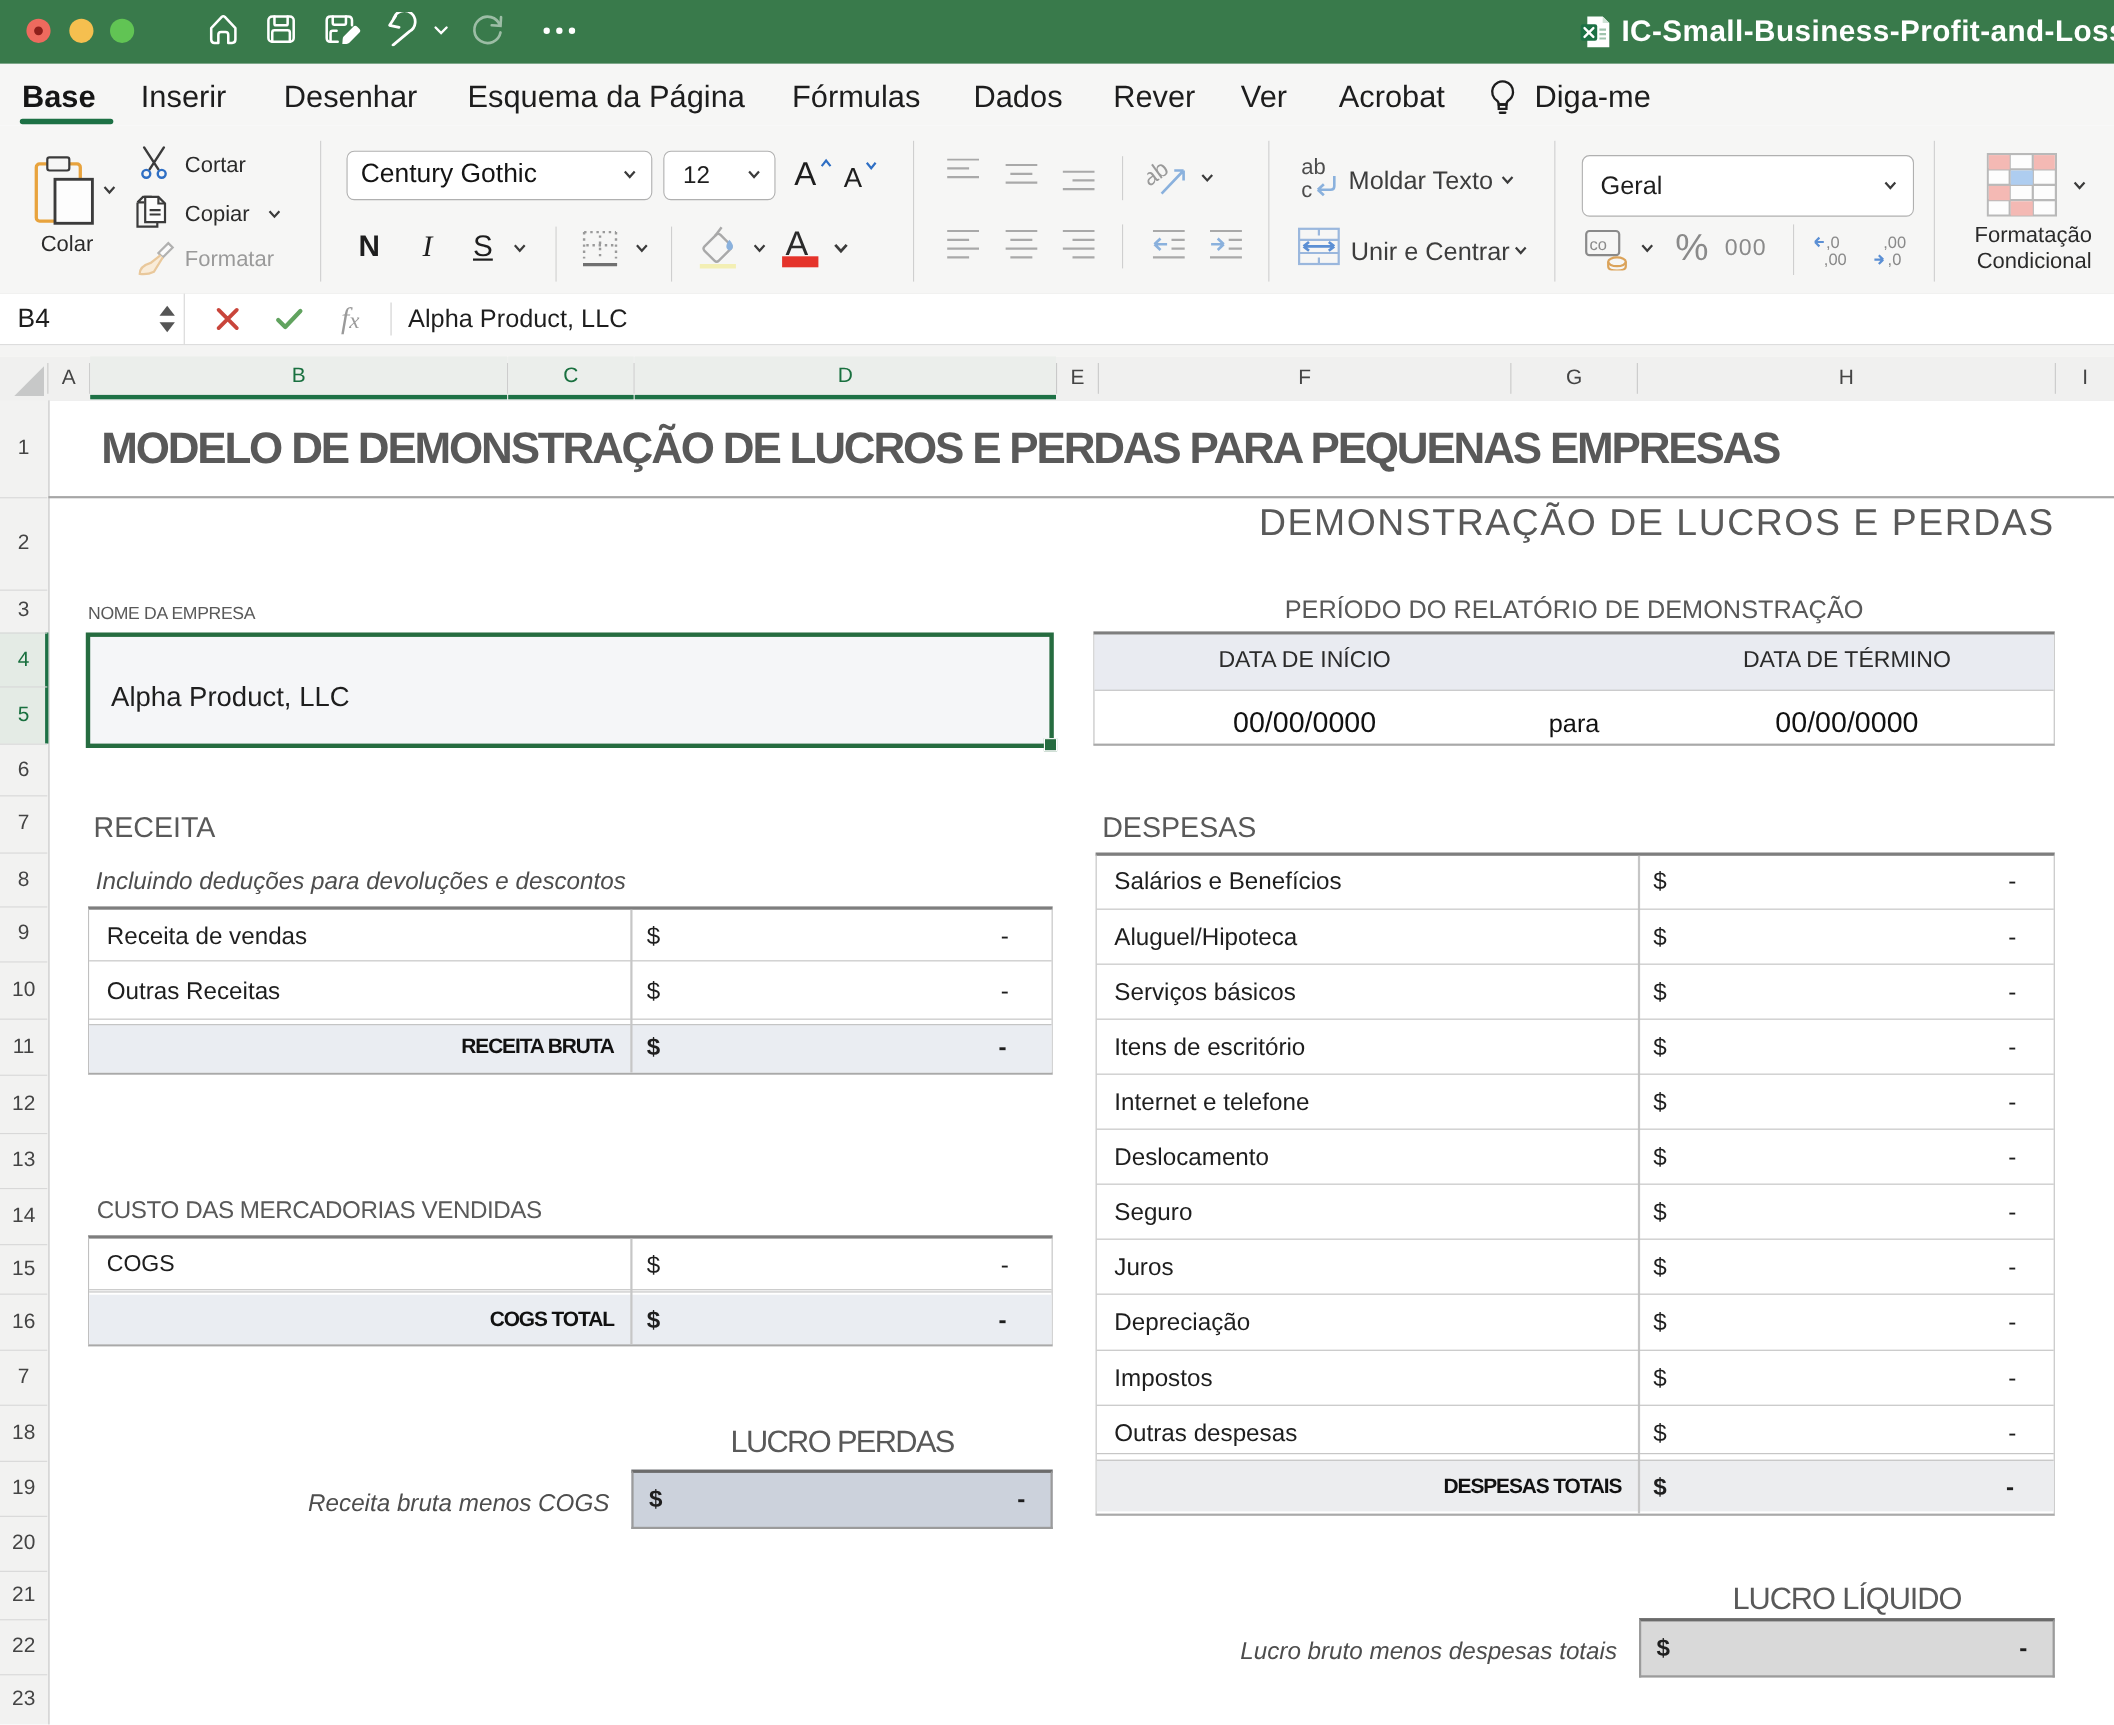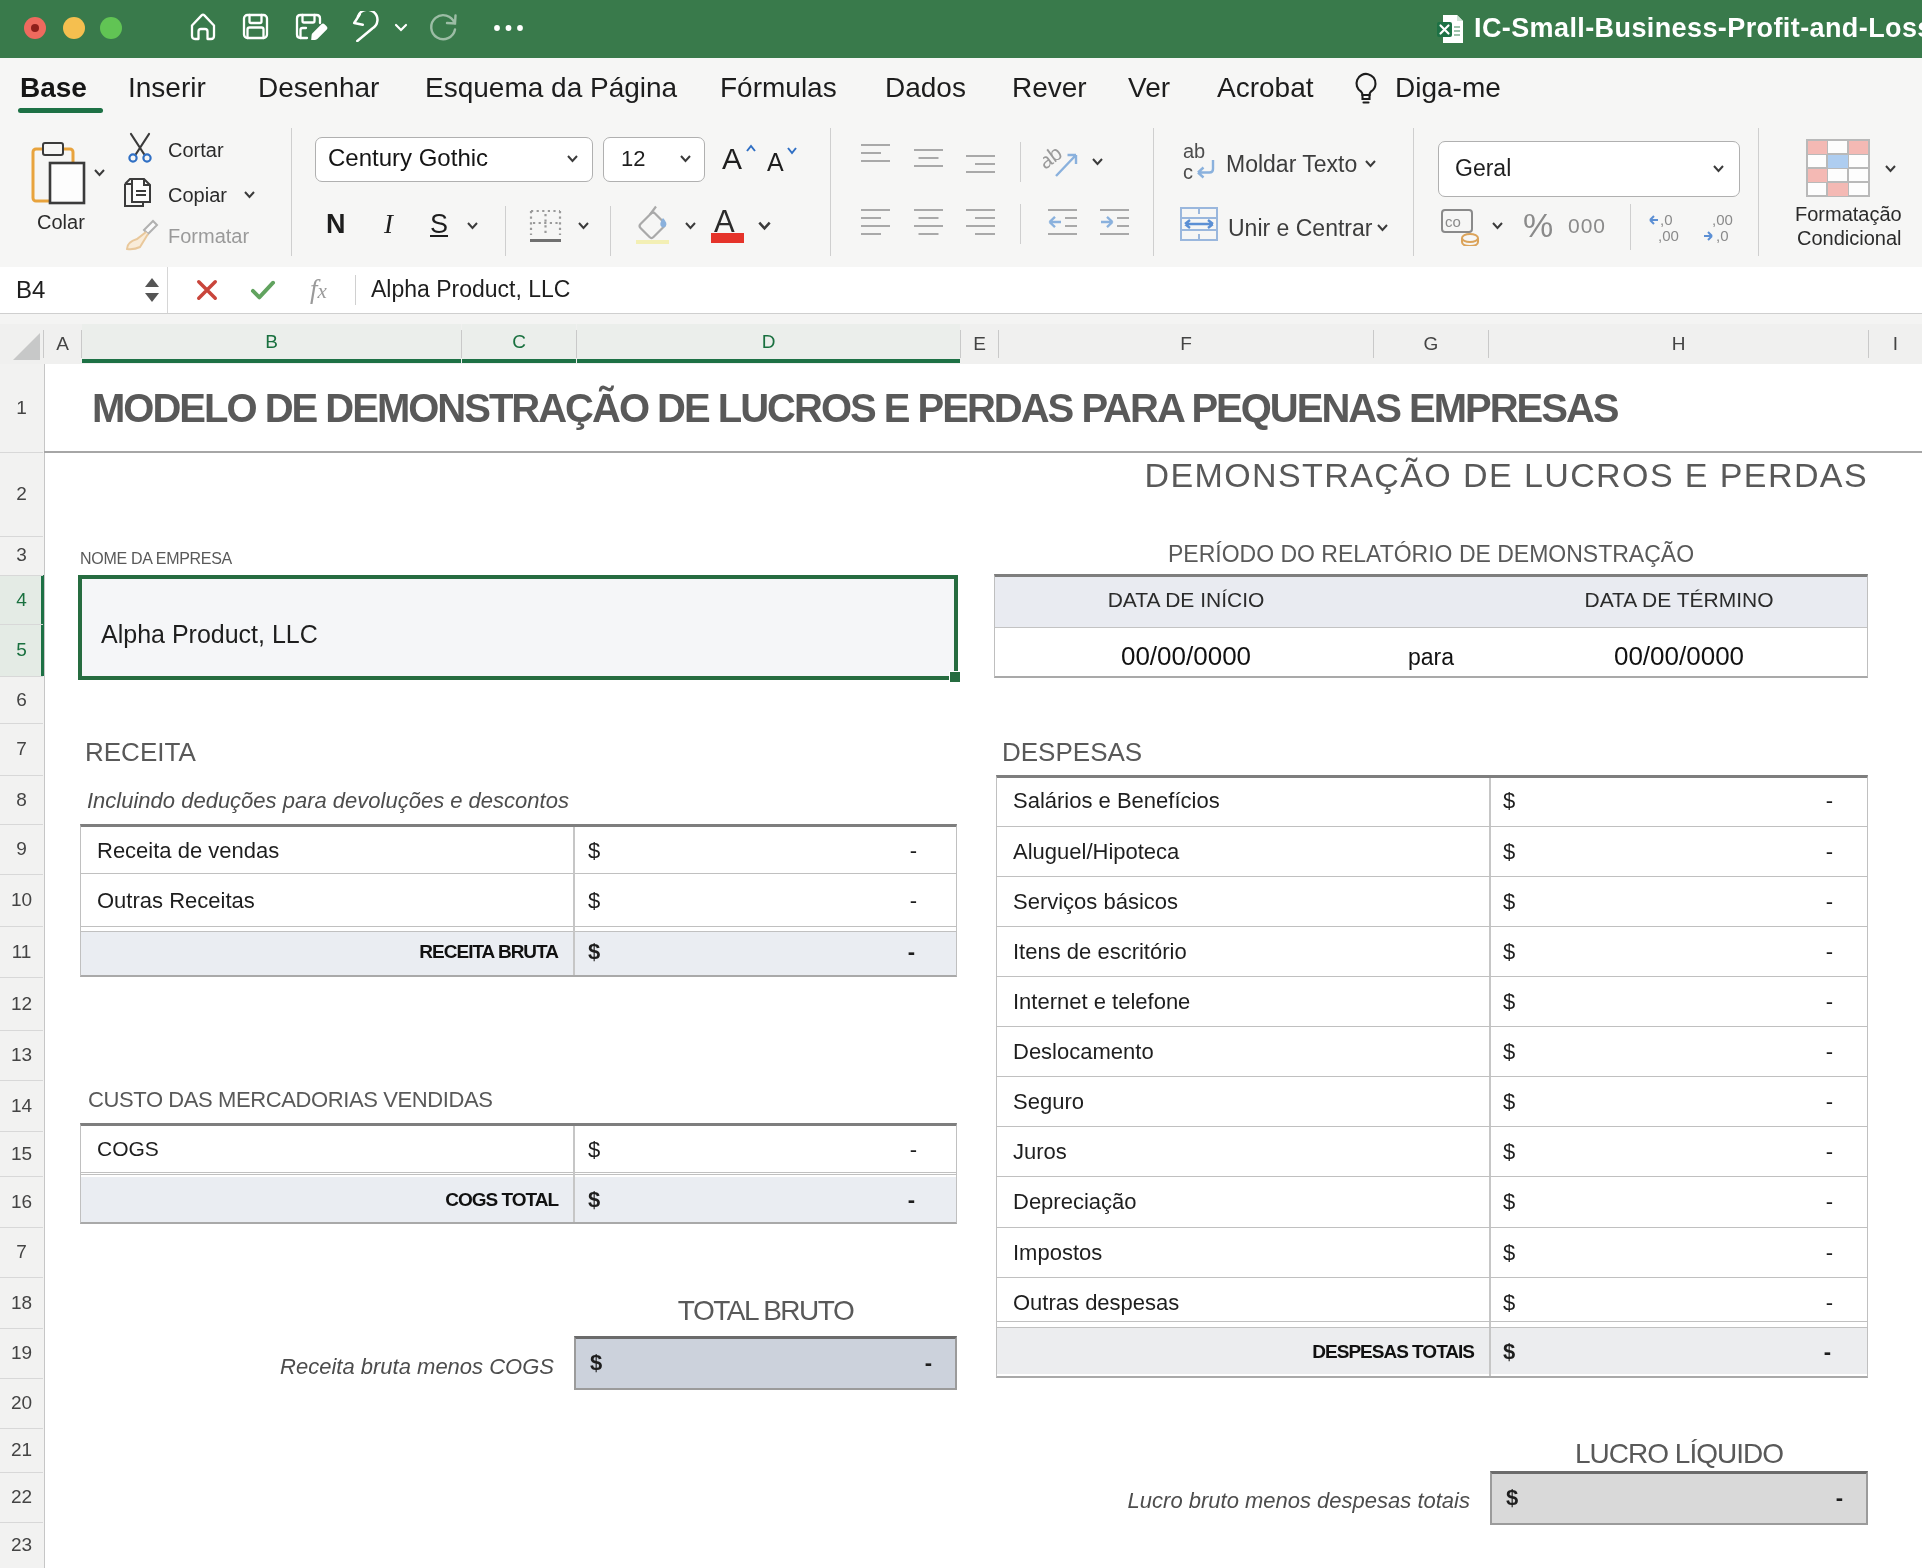--- a/index.html
+++ b/index.html
@@ -428,21 +428,21 @@
         <div class="ab" style="left:0;top:48px;width:100%;height:1px;background:#c0c0c0;"></div>
         <div class="ab" style="left:492px;top:0;width:1.5px;height:100%;background:#c6c6c6;"></div>
         <div class="ab cellTxt" style="left:16px;top:11px;font-size:21px;">COGS</div>
         <div class="ab dollar" style="left:507px;top:11px;">$</div>
         <div class="ab dash" style="left:820px;top:11px;width:16px;text-align:right;">-</div>
         <div class="ab boldTot" style="left:0;top:63px;width:477px;text-align:right;">COGS TOTAL</div>
         <div class="ab dollar" style="left:507px;top:61px;font-weight:bold;">$</div>
         <div class="ab dash" style="left:818px;top:61px;width:16px;text-align:right;font-weight:bold;">-</div>
       </div>
 
-      <div class="ab gray59" style="left:574px;top:931px;width:383px;text-align:center;font-size:28px;letter-spacing:-1.5px;">TOTAL BRUTO</div>
+      <div class="ab gray59" style="left:574px;top:931px;width:383px;text-align:center;font-size:28px;letter-spacing:-1.5px;">LUCRO PERDAS</div>
       <div class="ab ital" style="right:1368px;top:990px;">Receita bruta menos COGS</div>
       <div class="ab" style="left:574px;top:972px;width:383px;height:54px;box-sizing:border-box;border-top:3px solid #6b6b6b;border-left:2px solid #9b9b9b;border-right:2px solid #9b9b9b;border-bottom:2.5px solid #9b9b9b;background:#ccd2dc;">
         <div class="ab dollar" style="left:14px;top:11px;font-weight:bold;">$</div>
         <div class="ab dash" style="left:340px;top:11px;width:16px;text-align:right;font-weight:bold;">-</div>
       </div>
 
       <div class="ab gray59" style="left:1002px;top:373px;font-size:26px;">DESPESAS</div>
       <div class="ab" style="left:996px;top:411px;width:872px;height:603px;box-sizing:border-box;border-top:3px solid #7e7e7e;border-left:1.5px solid #c0c0c0;border-right:1.5px solid #c0c0c0;border-bottom:2.5px solid #a9a9a9;background:#fff;">
         <div class="ab" style="left:0;top:549px;width:100%;height:47px;background:#ecedef;"></div>
         <div class="ab" style="left:492px;top:0;width:1.5px;height:100%;background:#c6c6c6;"></div>

